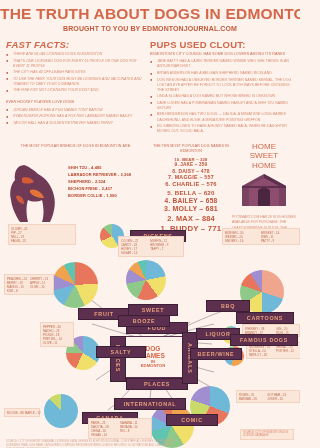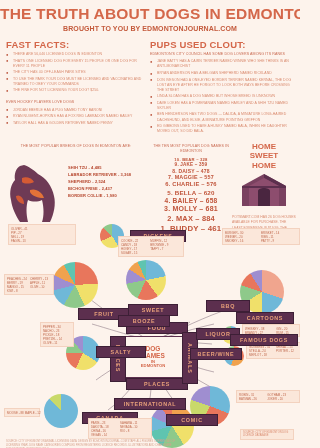--- a/index.html
+++ b/index.html
@@ -37,41 +37,41 @@
   .facts li{
     position:relative;padding-left:7px;margin-bottom:1.5px;
     font-size:3.5px;line-height:1.45;color:#d98a6e;letter-spacing:.05px;
   }
   .facts li .paw{
     position:absolute;left:0;top:0.5px;width:4px;height:4px;
     color:#b5452c;font-size:4px;line-height:4px;
   }
 
   
-  .col-left{position:absolute;left:6px;top:33px;width:138px;}
+  .col-left{position:absolute;left:6px;top:33px;width:138px;font-style:italic;}
   .col-right{position:absolute;left:150px;top:33px;width:146px;}
 
   .block{margin-bottom:5px;}
 
   
   .topdog{position:absolute;left:6px;top:138px;width:140px;}
   .topdog-list{list-style:none;margin:0;padding:0;font-size:4px;
     font-weight:bold;color:#b5452c;line-height:1.75;letter-spacing:.1px;}
   .dog-silhouette{position:absolute;left:0px;top:18px;width:60px;height:62px;}
 
   
   .names{position:absolute;left:148px;top:138px;width:86px;text-align:center;}
   .names-list{list-style:none;margin:2px 0 0 0;padding:0;}
   .names-list li{
     font-weight:bold;color:#c0543a;letter-spacing:.2px;line-height:1.28;
   }
 
   
   .home{position:absolute;left:232px;top:136px;width:64px;text-align:center;}
-  .home h3{margin:0;font-size:8px;font-weight:bold;color:#d4674a;line-height:1.18;}
+  .home h3{margin:0;font-size:8px;font-weight:normal;color:#d4674a;line-height:1.18;}
   .house{margin:3px auto 0 auto;width:46px;height:34px;position:relative;}
   .home-note{margin-top:4px;font-size:3.4px;line-height:1.5;color:#d98a6e;text-align:left;}
 
   
   .map{position:absolute;left:0;top:206px;width:300px;height:232px;}
 
   .cat-label{
     position:absolute;background:#5c2f4e;color:#e8a07a;
     font-weight:bold;font-size:5.4px;letter-spacing:.7px;
     padding:2px 4px;border:0.7px solid #3d1f36;text-align:center;
@@ -179,21 +179,21 @@
     <ul class="names-list">
       <li style="font-size:4.2px;"><span>10</span>. <span>BEAR</span> – <span>328</span></li>
       <li style="font-size:4.6px;"><span>9</span>. <span>JAKE</span> – <span>359</span></li>
       <li style="font-size:5px;"><span>8</span>. <span>DAISY</span> – <span>478</span></li>
       <li style="font-size:5.4px;"><span>7</span>. <span>MAGGIE</span> – <span>557</span></li>
       <li style="font-size:5.8px;"><span>6</span>. <span>CHARLIE</span> – <span>576</span></li>
       <li style="font-size:6.2px;"><span>5</span>. <span>BELLA</span> – <span>620</span></li>
       <li style="font-size:6.6px;"><span>4</span>. <span>BAILEY</span> – <span>658</span></li>
       <li style="font-size:7px;"><span>3</span>. <span>MOLLY</span> – <span>681</span></li>
       <li style="font-size:7.4px;"><span>2</span>. <span>MAX</span> – <span>884</span></li>
-      <li style="font-size:7.8px;"><span>1</span>. <span>BUDDY</span> – <span>461</span></li>
+      <li style="font-size:7.8px;"><span>1</span>. <span>BUDDY</span> – <span>771</span></li>
     </ul>
   </div>
 
   <div class="home">
     <h3>
       <span>HOME</span><br>
       <span>SWEET</span><br>
       <span>HOME</span>
     </h3>
     <svg class="house" viewBox="0 0 46 34">

